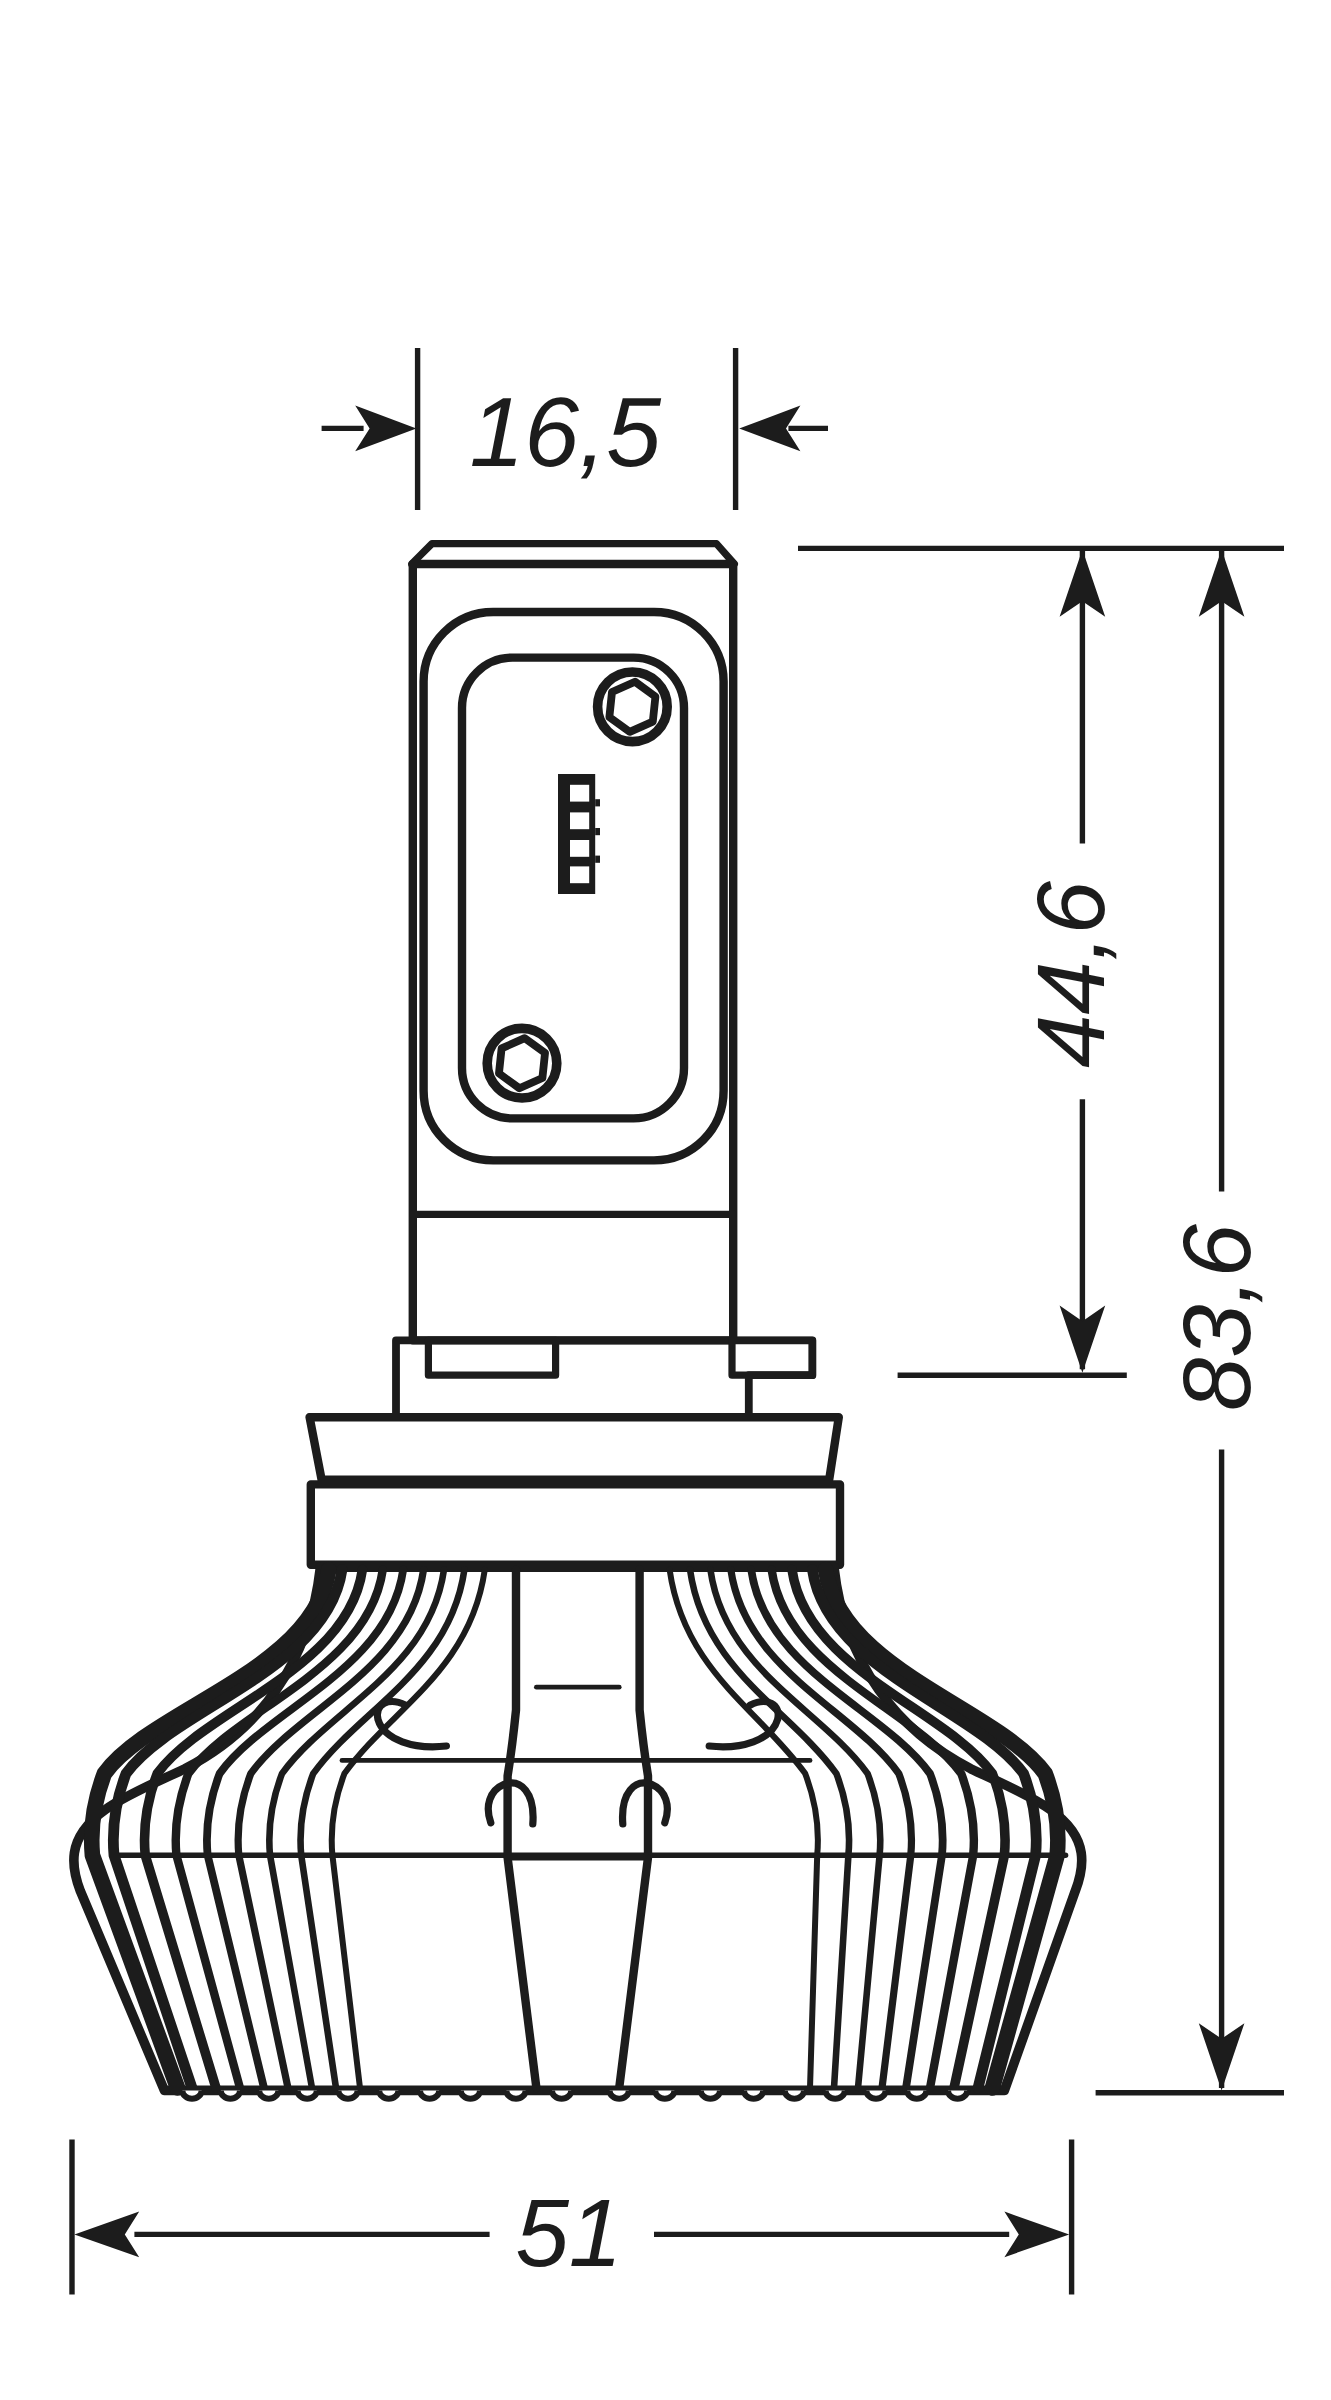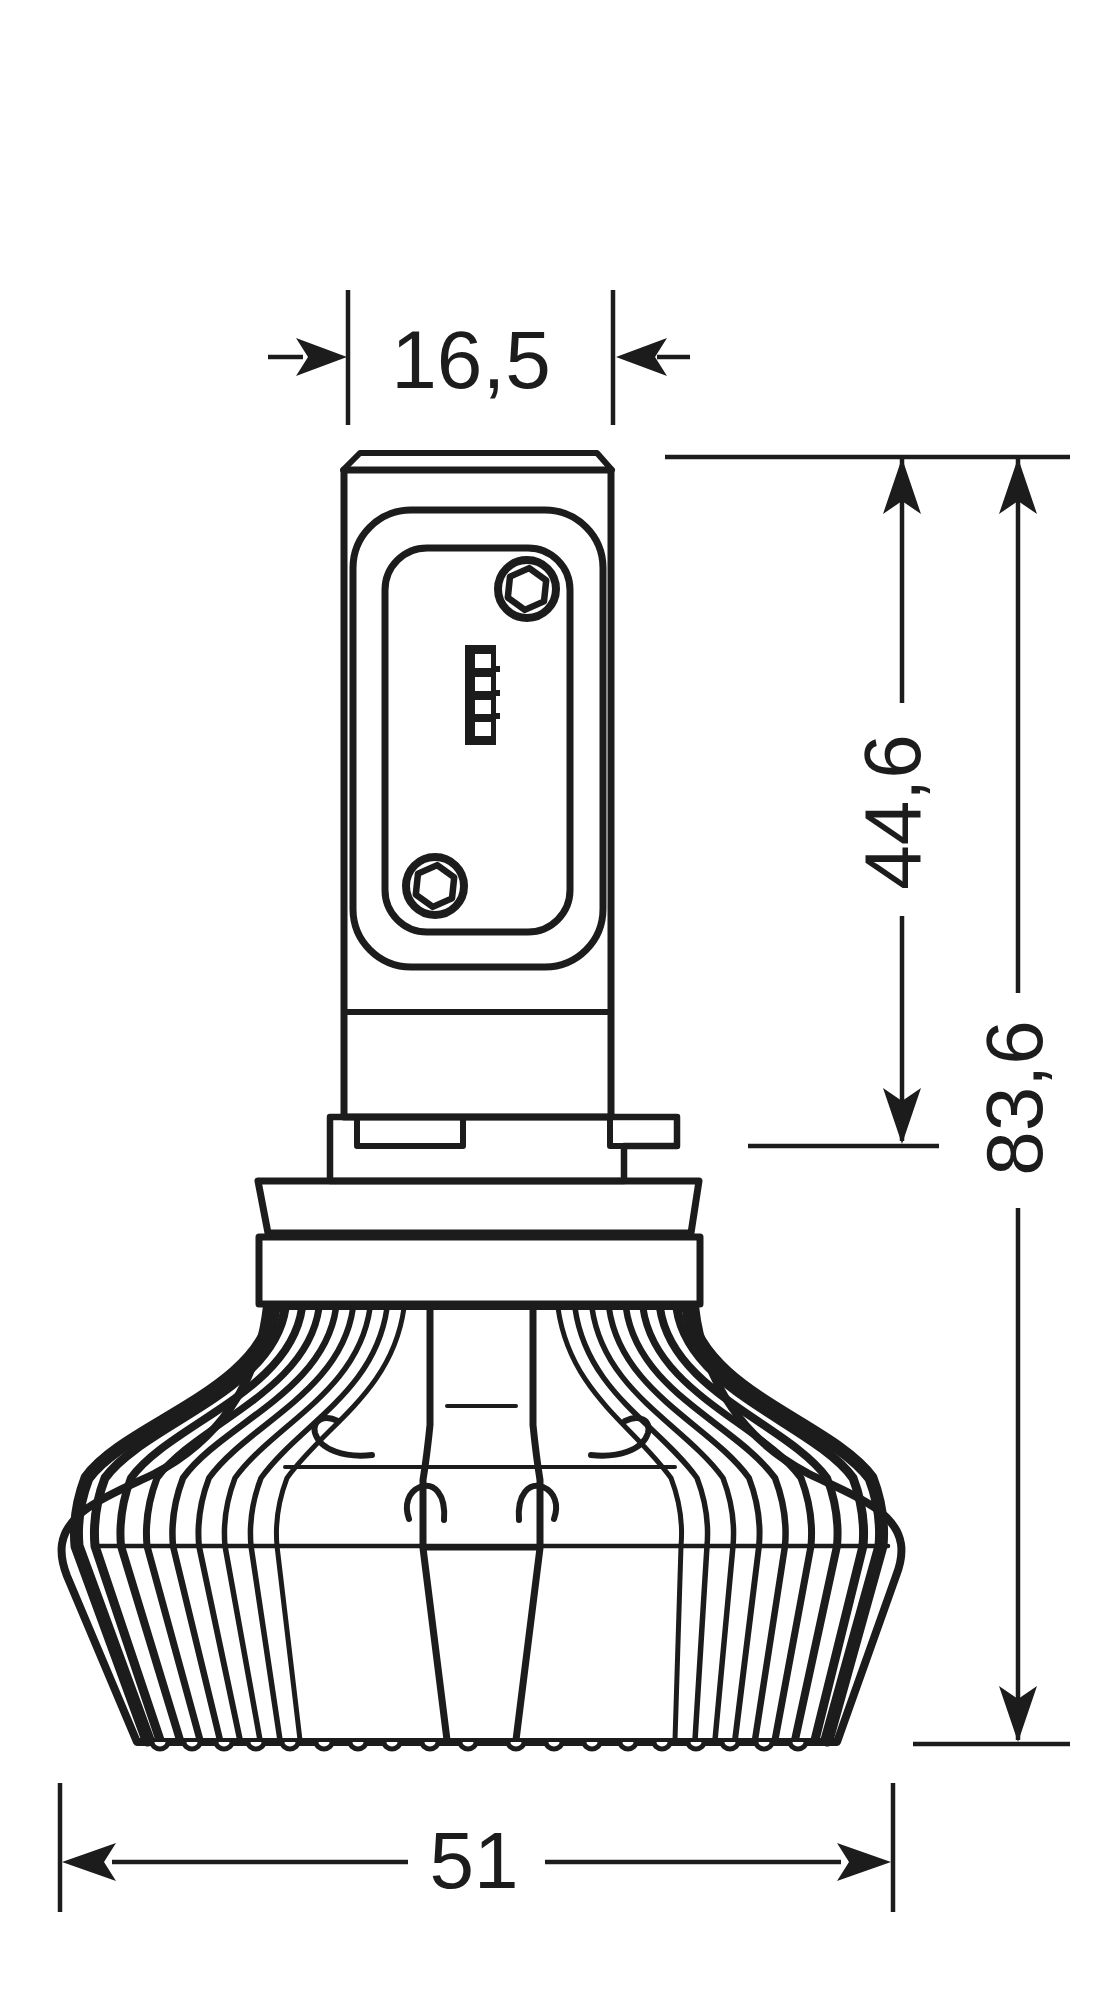--- a/index.html
+++ b/index.html
@@ -1,19 +1,20 @@
 <!DOCTYPE html>
 <html style="--ink: #1c1c1c; --bg: #ffffff;"><head>
 <meta charset="utf-8">
 <style>
   :root { --ink:#1c1c1c; --bg:#ffffff; }
   html,body{ margin:0; padding:0; background:var(--bg); }
   .canvas{
     position:relative; width:1109px; height:2000px; background:var(--bg);
     font-family:"Liberation Sans", sans-serif;
+    font-style:italic;
   }
   svg{ display:block; }
   .outline{ fill:none; stroke:var(--ink); stroke-linejoin:round; stroke-linecap:round; }
   .dimline{ fill:none; stroke:var(--ink); stroke-width:4.5; stroke-linecap:butt; }
   .arrow{ fill:var(--ink); stroke:none; }
   .dimtext{
     fill:var(--ink); font-family:"Liberation Sans", sans-serif;
     font-size:80px; letter-spacing:0px;
   }
   .dimtext.top{ font-size:82px; }

